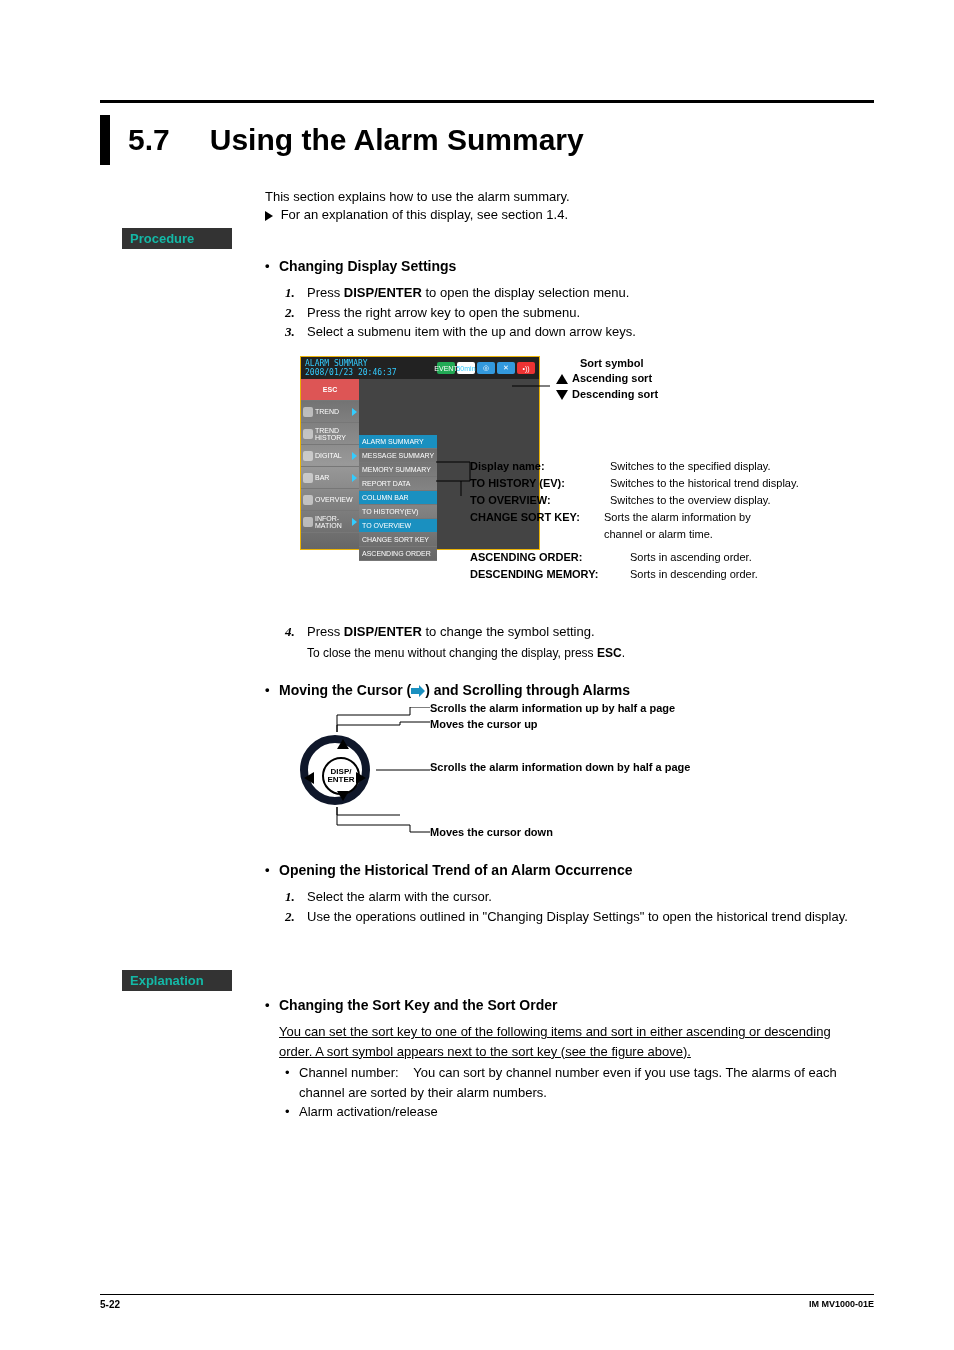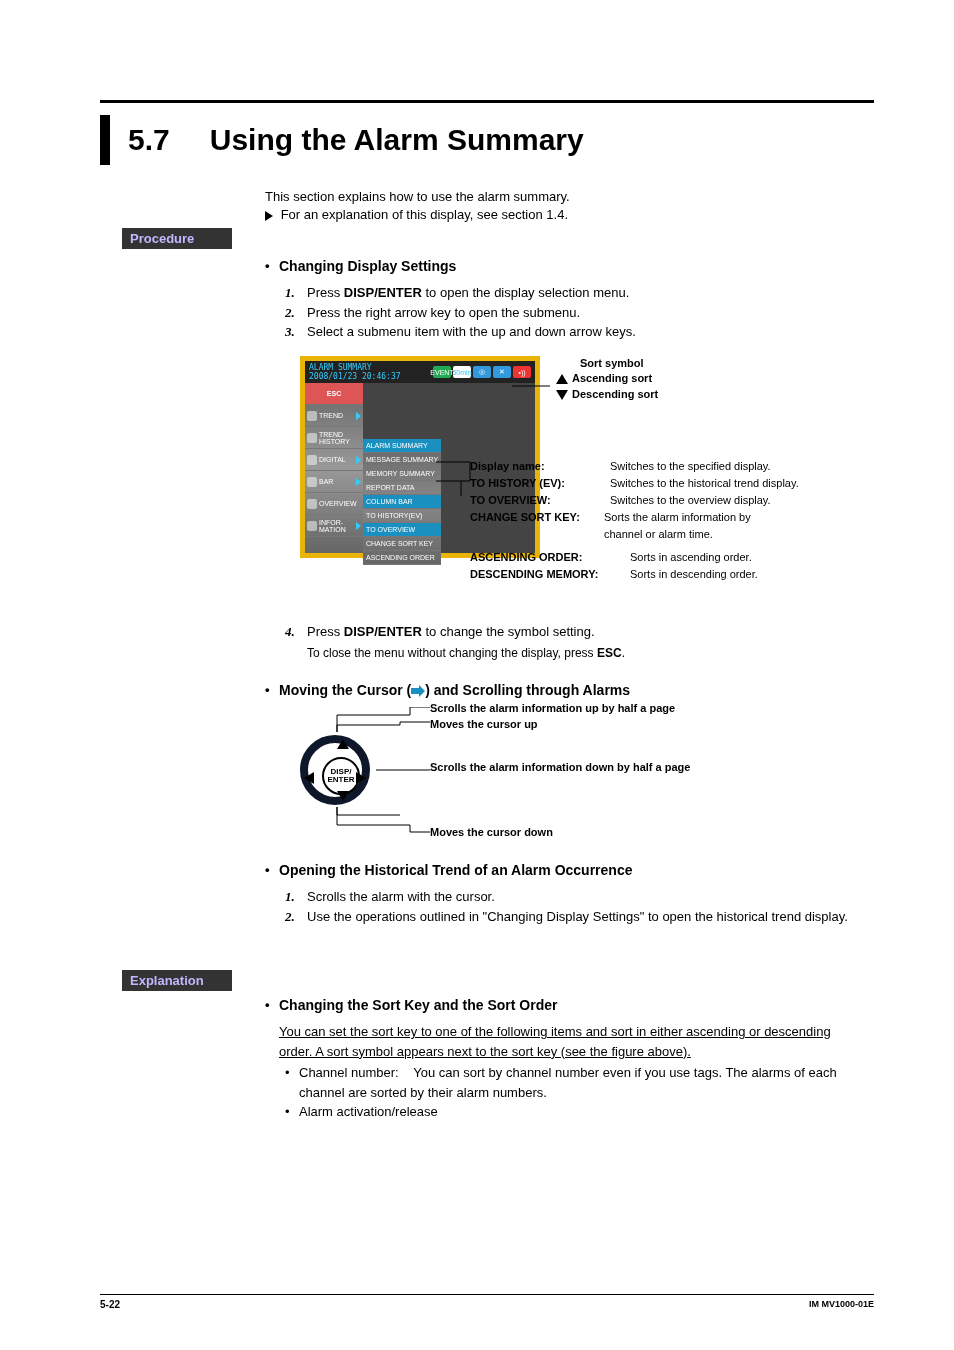--- a/index.html
+++ b/index.html
@@ -55,21 +55,21 @@
     border-bottom: 5px solid transparent;
     border-left: 8px solid #000;
     margin-right: 4px;
     vertical-align: middle;
   }
   .sec-label {
     position: absolute;
     left: 122px;
     width: 110px;
     background: #333;
-    color: #c4b5fd;
+    color: #14b8a6;
     font-size: 13px;
     font-weight: bold;
     padding: 3px 8px;
   }
   .sec-procedure { top: 228px; }
   .sec-explanation { top: 970px; }
 
   .subsection {
     position: absolute;
     left: 265px;
@@ -98,21 +98,21 @@
   
   .ui-shot {
     position: absolute;
     left: 300px;
     top: 356px;
     width: 560px;
     font-size: 10px;
   }
   .ui-app {
     width: 240px;
-    border: 5px solid #eab308;
+    border: 1px solid #eab308;
     position: relative;
     background: #444;
   }
   .ui-titlebar {
     background: #222;
     color: #3cf;
     font-size: 8px;
     padding: 2px 4px;
     height: 22px;
     display: flex;
@@ -458,21 +458,21 @@
 </div>
 
 <div class="subsection sub4">
   <div class="bullet-row">
     <div class="bullet-dot">•</div>
     <div class="sub-heading">Opening the Historical Trend of an Alarm Occurrence</div>
   </div>
   <div class="ol">
     <div class="bullet-row">
       <div class="bullet-num">1.</div>
-      <div class="step-text">Scrolls the alarm with the cursor.</div>
+      <div class="step-text">Select the alarm with the cursor.</div>
     </div>
     <div class="bullet-row">
       <div class="bullet-num">2.</div>
       <div class="step-text">Use the operations outlined in "Changing Display Settings" to open the historical trend display.</div>
     </div>
   </div>
 </div>
 
 <div class="sec-label sec-explanation">Explanation</div>
 

